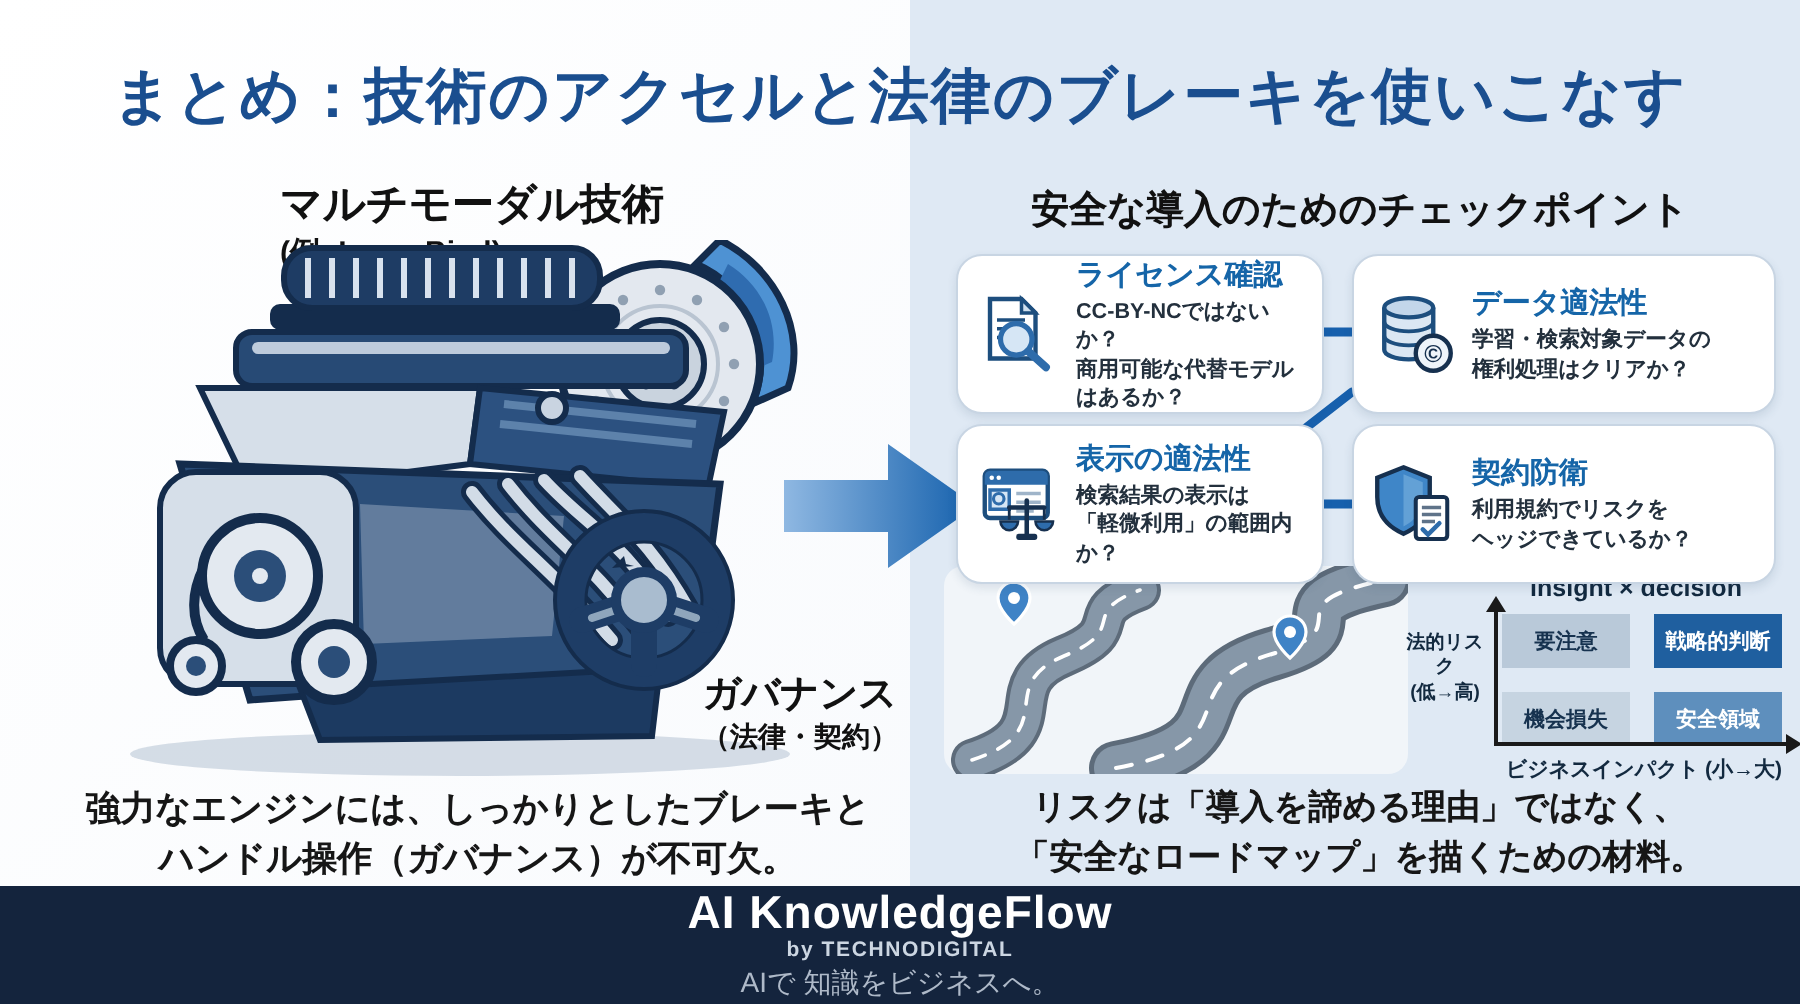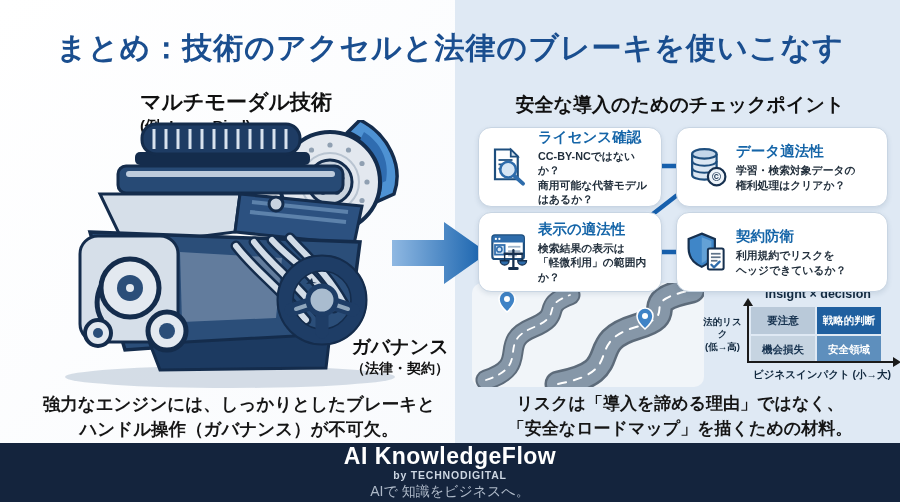--- a/index.html
+++ b/index.html
@@ -39,21 +39,21 @@
   .card .cb{font-size:10.8px;font-weight:700;color:#23303d;line-height:1.32;white-space:pre-line;}
   
   .road-wrap{position:absolute;left:472px;top:283px;width:232px;height:104px;}
   
   .matrix{position:absolute;left:703px;top:287px;width:196px;height:102px;color:#12293f;}
   .matrix .mtitle{margin-left:46px;text-align:center;width:138px;font-size:12.5px;font-weight:800;}
   .matrix .mbody{display:flex;margin-top:3px;}
   .matrix .ylab{width:44px;font-size:9.5px;font-weight:700;text-align:center;
                 padding:12px 5px 0 0;line-height:1.3;white-space:pre-line;box-sizing:border-box;}
   .gridbox{position:relative;padding:3px 0 0 4px;}
-  .qgrid{display:grid;grid-template-columns:64px 64px;grid-template-rows:27px 27px;gap:2px;}
+  .qgrid{display:grid;grid-template-columns:64px 64px;grid-template-rows:27px 27px;gap:12px;}
   .qcell{display:flex;align-items:center;justify-content:center;font-size:10.5px;font-weight:800;}
   .q-tl{background:#b9c9d9;color:#16324f;}
   .q-tr{background:#1f5f9f;color:#ffffff;}
   .q-bl{background:#c6d4e1;color:#16324f;}
   .q-br{background:#5e8fbd;color:#ffffff;}
   .axis-y{position:absolute;left:0;top:-4px;bottom:0;width:2px;background:#1a1a1a;}
   .axis-x{position:absolute;left:0;bottom:0;width:148px;height:2px;background:#1a1a1a;}
   .yarrow{position:absolute;left:-4px;top:-11px;border:5px solid transparent;border-bottom:8px solid #1a1a1a;}
   .xarrow{position:absolute;left:146px;bottom:-4px;border:5px solid transparent;border-left:8px solid #1a1a1a;}
   .matrix .xlab{margin-left:44px;width:150px;text-align:center;font-size:10.5px;font-weight:700;margin-top:5px;}

